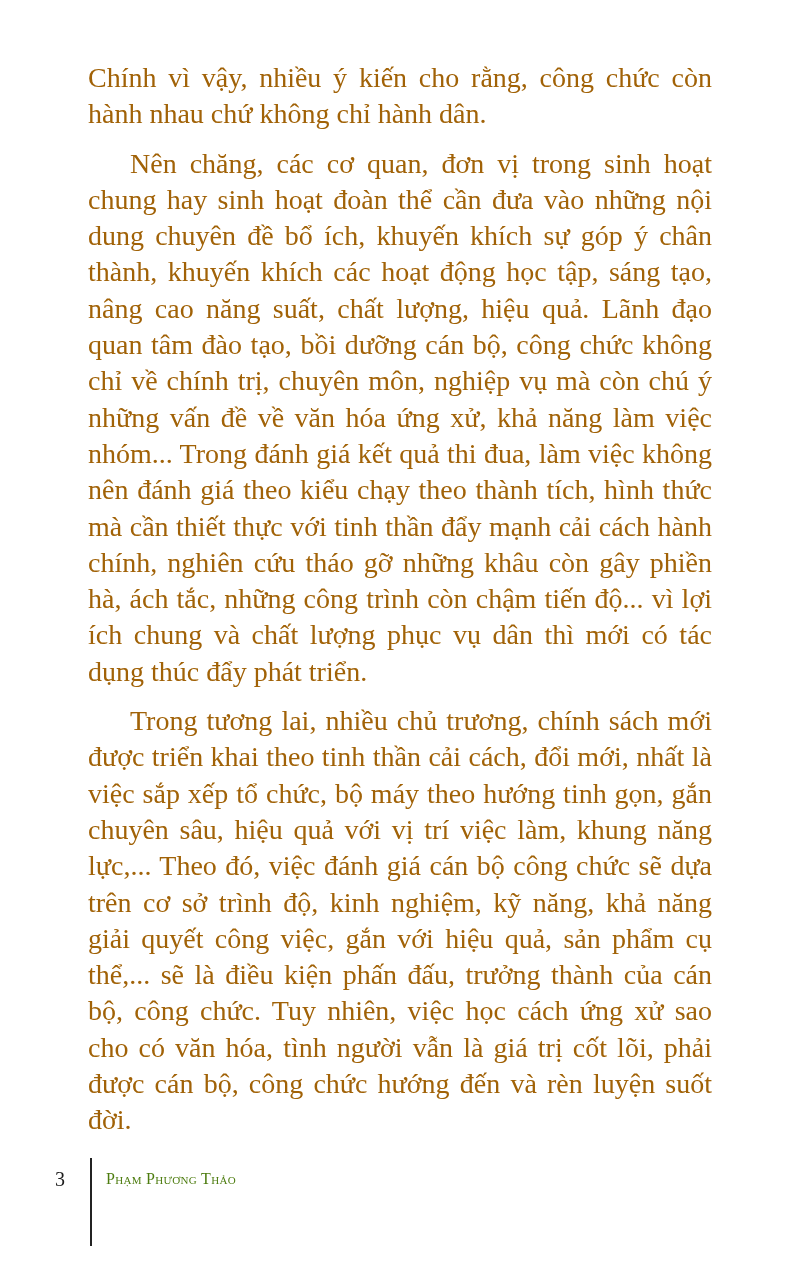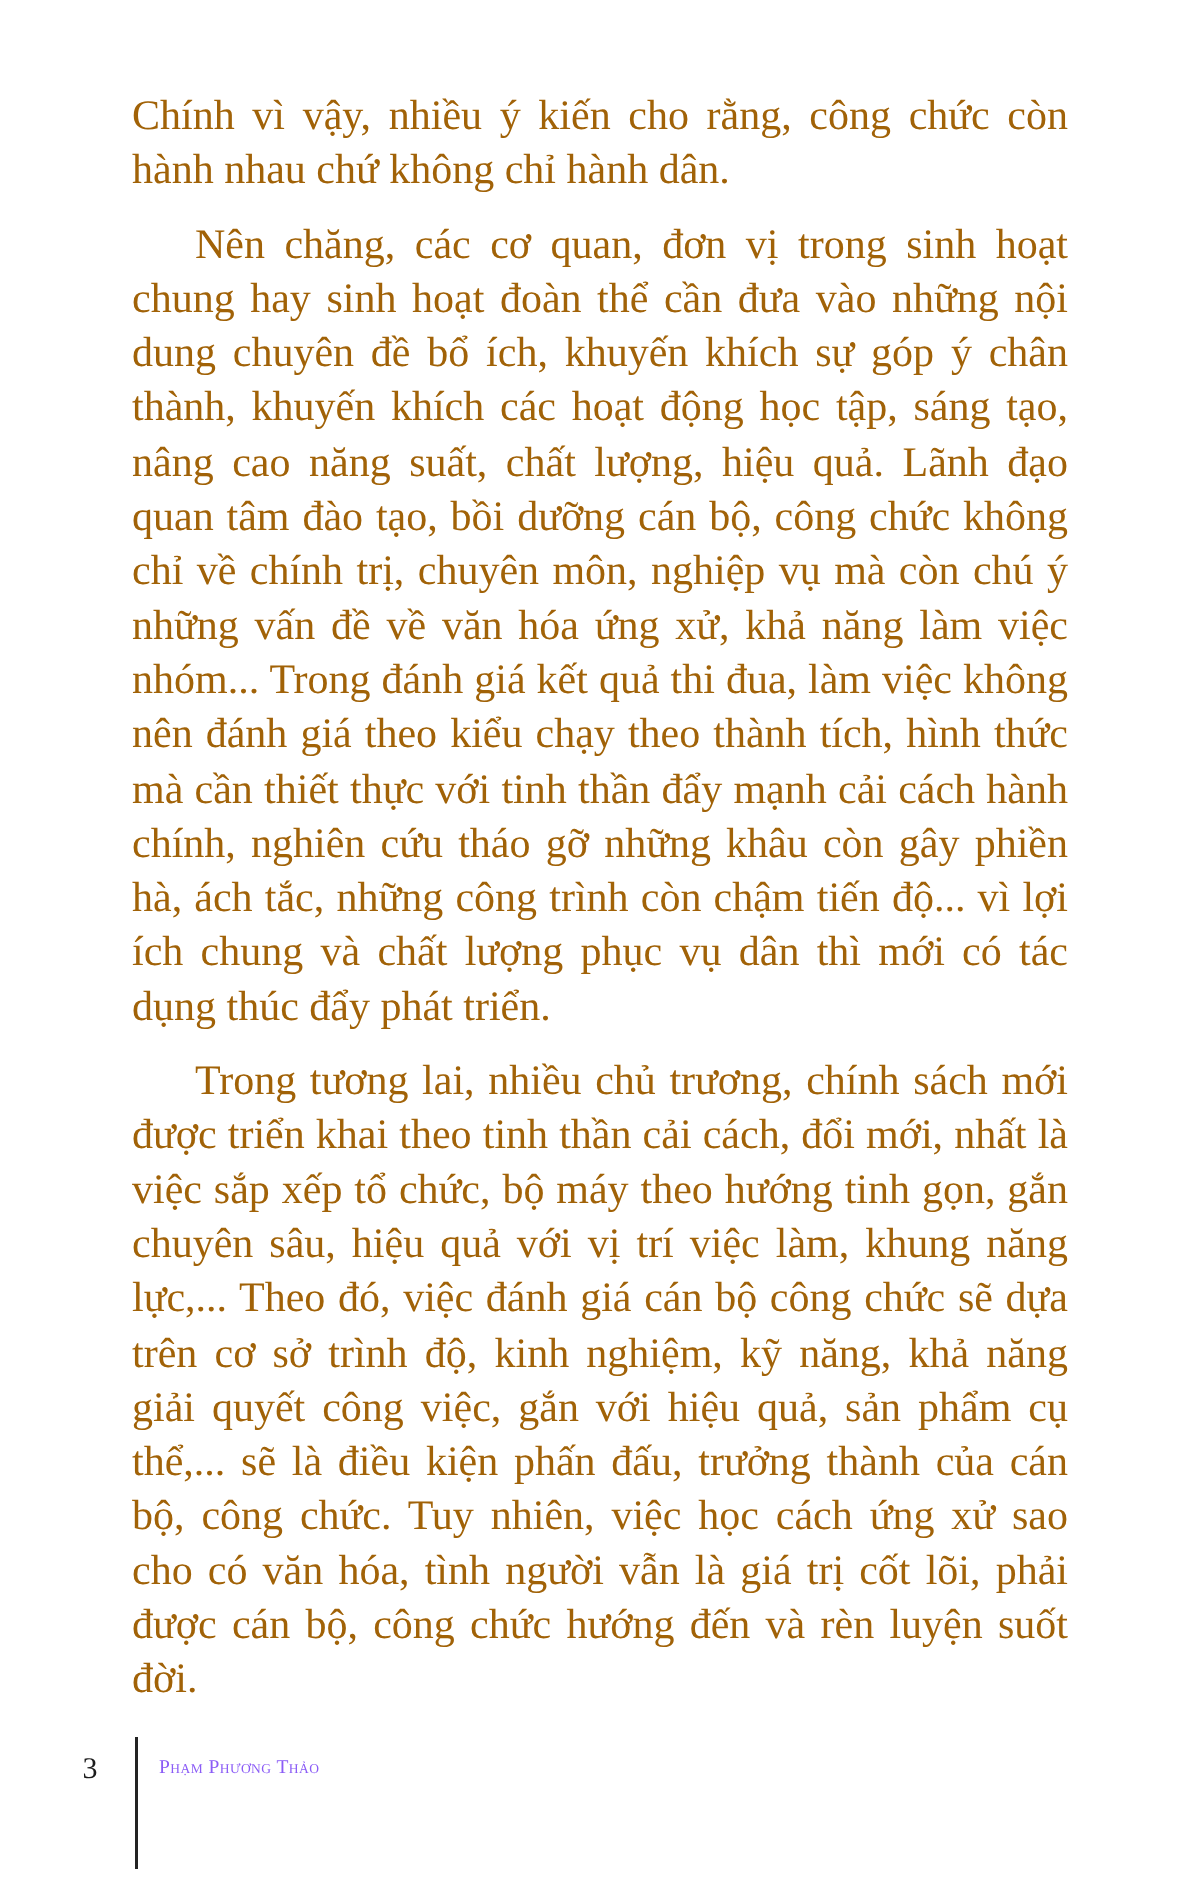--- a/index.html
+++ b/index.html
@@ -60,23 +60,23 @@
     left: 90px;
     top: 2px;
     width: 2px;
     height: 88px;
     background: #232323;
   }
   .footer .author {
     position: absolute;
     left: 106px;
     top: 14px;
-    font-size: 13px;
+    font-size: 16px;
     letter-spacing: 0.3px;
-    color: #8b5cf6;
+    color: #4d7c0f;
     font-variant: small-caps;
   }
 </style>
 </head>
 <body>
 
 <div class="page">
   <div class="content">
     <p>Chính vì vậy, nhiều ý kiến cho rằng, công chức còn hành nhau chứ không chỉ hành dân.</p>
     <p class="indent">Nên chăng, các cơ quan, đơn vị trong sinh hoạt chung hay sinh hoạt đoàn thể cần đưa vào những nội dung chuyên đề bổ ích, khuyến khích sự góp ý chân thành, khuyến khích các hoạt động học tập, sáng tạo, nâng cao năng suất, chất lượng, hiệu quả. Lãnh đạo quan tâm đào tạo, bồi dưỡng cán bộ, công chức không chỉ về chính trị, chuyên môn, nghiệp vụ mà còn chú ý những vấn đề về văn hóa ứng xử, khả năng làm việc nhóm... Trong đánh giá kết quả thi đua, làm việc không nên đánh giá theo kiểu chạy theo thành tích, hình thức mà cần thiết thực với tinh thần đẩy mạnh cải cách hành chính, nghiên cứu tháo gỡ những khâu còn gây phiền hà, ách tắc, những công trình còn chậm tiến độ... vì lợi ích chung và chất lượng phục vụ dân thì mới có tác dụng thúc đẩy phát triển.</p>

